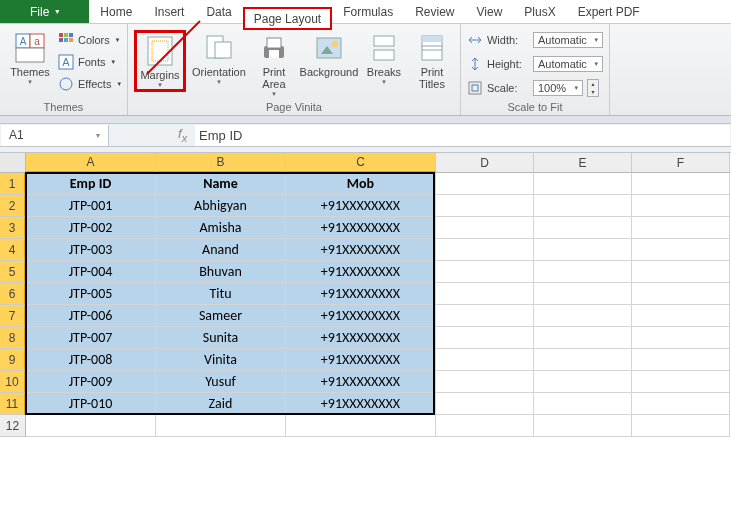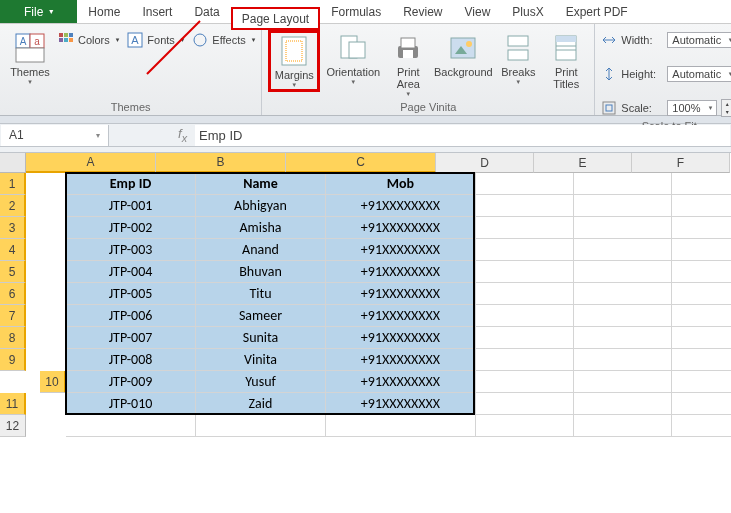--- a/index.html
+++ b/index.html
@@ -1,37 +1,37 @@
 <!DOCTYPE html>
 <html><head>
 <meta charset="utf-8">
 <style>
 * { box-sizing: border-box; margin: 0; padding: 0; font-family: 'Segoe UI', Tahoma, sans-serif; }
 body { background: #fff; font-size: 12px; color: #444; width: 731px; }
 
 .ribbon-tabs { display: flex; align-items: flex-end; border-bottom: 1px solid #ccc; background: #fff; height: 24px; }
-.file-tab { background: #1e7931; color: #fff; padding: 3px 24px; font-size: 12px; height: 23px; display: flex; align-items: center; gap: 4px; }
+.file-tab { background: #1e7931; color: #fff; padding: 3px 30px; font-size: 12px; height: 23px; display: flex; align-items: center; gap: 4px; }
 .file-tab::after { content: '▾'; font-size: 8px; margin-left: 2px; }
 .tab { padding: 0 11px; font-size: 12px; color: #444; cursor: pointer; height: 23px; display: flex; align-items: center; }
 .tab.active { border: 1px solid #ccc; border-bottom: 1px solid #fff; background: #fff; position: relative; top: 7px; }
 .tab.highlighted { border: 2px solid #d00; padding: 1px 9px; }
 
 .ribbon-body { display: flex; background: linear-gradient(#f5f6f7, #e9ebed); border-bottom: 1px solid #b5bac0; height: 92px; }
 .group { border-right: 1px solid #c8ccd2; padding: 2px 6px 0 6px; display: flex; flex-direction: column; justify-content: space-between; }
 .group-label { text-align: center; font-size: 11px; color: #666; padding: 2px 0; }
 .group-content { flex: 1; display: flex; align-items: flex-start; gap: 4px; padding-top: 4px; }
 
 .big-btn { display: flex; flex-direction: column; align-items: center; justify-content: flex-start; width: 58px; cursor: pointer; padding-top: 2px; }
 .big-btn .ico { width: 32px; height: 32px; display: flex; align-items: center; justify-content: center; }
 .big-btn .lbl { font-size: 11px; text-align: center; line-height: 12px; margin-top: 2px; }
 .big-btn .drop::after { content: '▾'; font-size: 7px; color: #666; display: block; text-align: center; }
 
 .margins-btn { border: 3px solid #d00; padding: 2px 2px 0 2px; }
 
-.small-rows { display: flex; flex-direction: row; gap: 8px; }
+.small-rows { display: flex; flex-direction: column; gap: 2px; }
 .small-btn { display: flex; align-items: center; gap: 4px; font-size: 11px; cursor: pointer; height: 20px; }
 .small-btn .sico { width: 16px; height: 16px; }
 
 .callout-line { position: absolute; border-top: 2px solid #d00; transform-origin: left center; }
 
 .namebox-row { display: flex; align-items: center; border-bottom: 1px solid #c0c5cb; background: #eef1f4; height: 23px; }
 .namebox { width: 108px; border-right: 1px solid #c0c5cb; padding: 0 8px; background: #fff; font-size: 12px; display: flex; align-items: center; justify-content: space-between; height: 21px; margin: 1px; }
 .namebox::after { content: '▾'; font-size: 8px; color: #888; }
 .fx { padding: 0 8px; font-style: italic; color: #888; font-size: 13px; text-align: right; }
 .formula-value { padding: 0 4px; background: #fff; flex: 1; height: 21px; display: flex; align-items: center; margin: 1px 1px 1px 0; font-size: 13px; }
@@ -50,21 +50,21 @@
 .cell { border-right: 1px solid #d4d4d4; border-bottom: 1px solid #d4d4d4; height: 22px; display: flex; align-items: center; justify-content: center; font-size: 14px; font-family: Calibri, sans-serif; color: #000; }
 .cell.header { font-weight: bold; background: #b8d4ea; }
 .cell.data { background: #b8d4ea; }
 .cell.empty { background: #fff; }
 
 .sel-border { position: absolute; border: 2px solid #000; pointer-events: none; }
 
 .wA { width: 130px; } .wB { width: 130px; } .wC { width: 150px; }
 .wD { width: 98px; } .wE { width: 98px; } .wF { width: 98px; }
 
-.stf-rows { display: flex; flex-direction: column; gap: 14px; font-size: 11px; }
+.stf-rows { display: flex; flex-direction: column; gap: 4px; font-size: 11px; }
 .stf-row { display: flex; align-items: center; gap: 4px; height: 20px; }
 .stf-row .sico { width: 16px; height: 16px; }
 .stf-row .lab { width: 42px; }
 .stf-row .val { background: #fff; border: 1px solid #abadb3; padding: 1px 4px; width: 70px; font-size: 11px; display: flex; justify-content: space-between; align-items: center; }
 .stf-row .val::after { content: '▾'; font-size: 7px; color: #666; }
 .stf-row .spin { width: 12px; display: flex; flex-direction: column; border: 1px solid #abadb3; }
 .stf-row .spin span { height: 8px; font-size: 6px; text-align: center; line-height: 8px; background: #f0f0f0; }
 </style>
 </head>
 <body>
@@ -271,21 +271,21 @@
   <div class="row-headers" id="row-headers">
         <div class="rowh sel" style="height: 22px;">1</div>
         <div class="rowh sel" style="height: 22px;">2</div>
         <div class="rowh sel" style="height: 22px;">3</div>
         <div class="rowh sel" style="height: 22px;">4</div>
         <div class="rowh sel" style="height: 22px;">5</div>
         <div class="rowh sel" style="height: 22px;">6</div>
         <div class="rowh sel" style="height: 22px;">7</div>
         <div class="rowh sel" style="height: 22px;">8</div>
         <div class="rowh sel" style="height: 22px;">9</div>
-        <div class="rowh sel" style="height: 22px; margin-left: 40px;">10</div>
+        <div class="rowh sel" style="height: 22px;">10</div>
         <div class="rowh sel" style="height: 22px;">11</div>
         <div class="rowh" style="height: 22px;">12</div>
       </div>
   <div class="cells" id="cells-area">
     <div class="sel-border" style="left:-1px;top:-1px;width:410px;height:243px"></div>
   <div class="row">
           <div class="cell wA header">Emp ID</div>
           <div class="cell wB header">Name</div>
           <div class="cell wC header">Mob</div>
           <div class="cell wD empty"></div>

